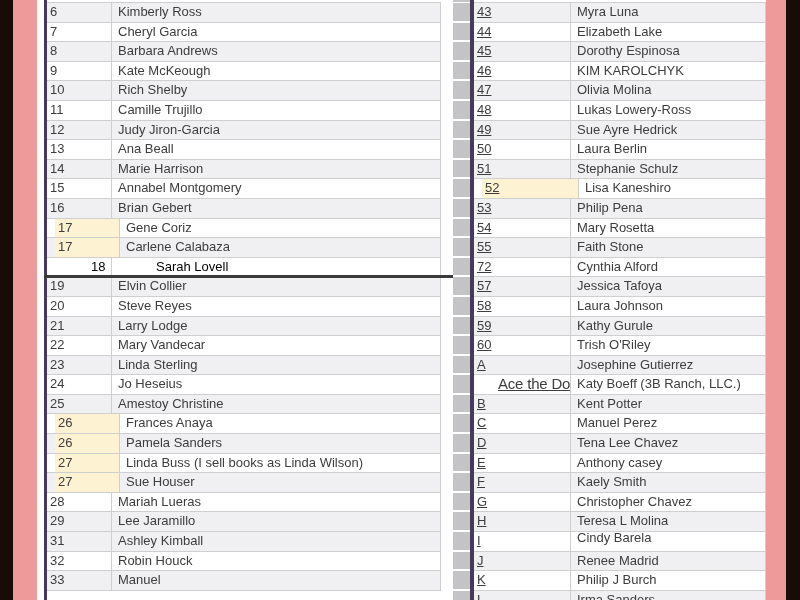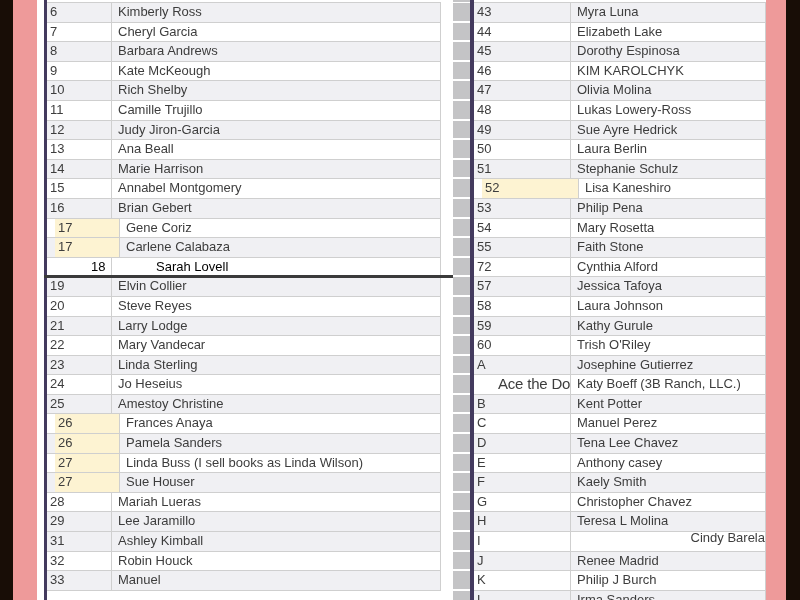--- a/index.html
+++ b/index.html
@@ -22,26 +22,26 @@
   .spacer{height:3px;box-sizing:border-box;background:#fff;border-bottom:1.6px solid var(--sep,#cfcfcf);}
   .gspacer{height:3px;box-sizing:border-box;background:var(--gray,#c4c4c6);border-bottom:1.8px solid #fff;}
   .row{display:flex;height:19.6px;box-sizing:border-box;border-bottom:1.6px solid var(--sep,#cfcfcf);background:#fff;}
   .row.stripe{background:var(--stripe,#f0f0f3);}
   .cell-num,.cell-name{
     box-sizing:border-box;font-size:13px;line-height:18px;color:var(--text,#3d3d3d);
     white-space:nowrap;overflow:hidden;
   }
   .cell-num{padding-left:3px;}
   .table.left .cell-num{width:64px;}
-  .table.right .cell-num{width:96px;}
+  .table.right .cell-num{width:96px;text-decoration:underline;}
   .cell-name{flex:1;padding-left:6px;border-left:1.6px solid var(--sep,#cfcfcf);border-right:1.6px solid var(--sep,#cfcfcf);}
   .row.hl .cell-num{background:var(--highlight,#fdf3d2);margin-left:8px;}
   .row.active .cell-num,.row.active .cell-name{color:var(--active-text,#000);padding-left:44px;}
   .row.small-num .cell-num{font-size:15px;letter-spacing:-0.2px;padding-left:24px;}
-  .row.raised .cell-name{line-height:11px;text-align:right;}
+  .row.raised .cell-name{line-height:11px;}
   .gcell{height:19.6px;box-sizing:border-box;background:var(--gray,#c4c4c6);border-bottom:2.4px solid #fff;}
   .active-underline{position:absolute;left:44px;top:275.2px;width:409px;height:2.6px;background:#3a3a3a;z-index:8;}
 </style>
 </head>
 <body>
 
 <div class="paper"></div>
 <div class="edge-strip left"></div>
 <div class="edge-strip right"></div>
 

